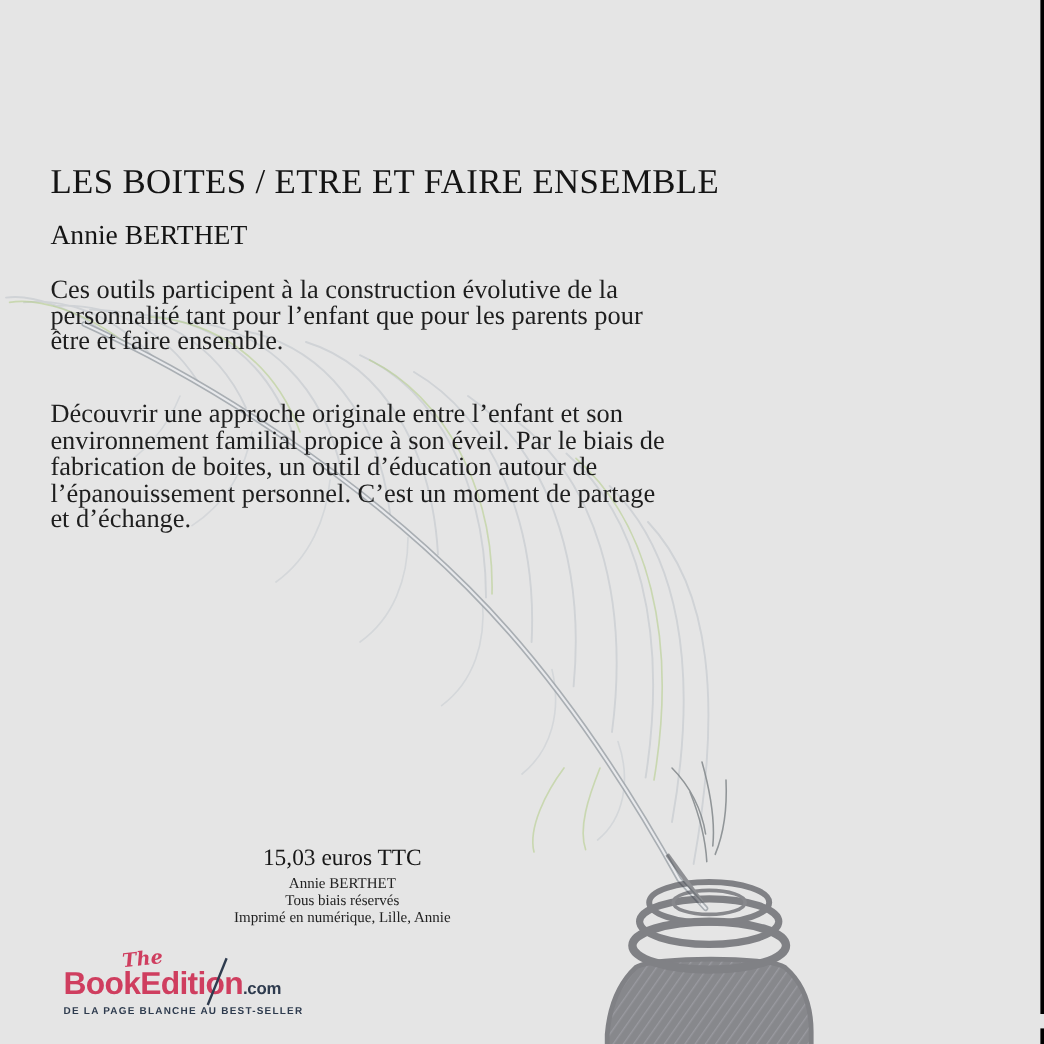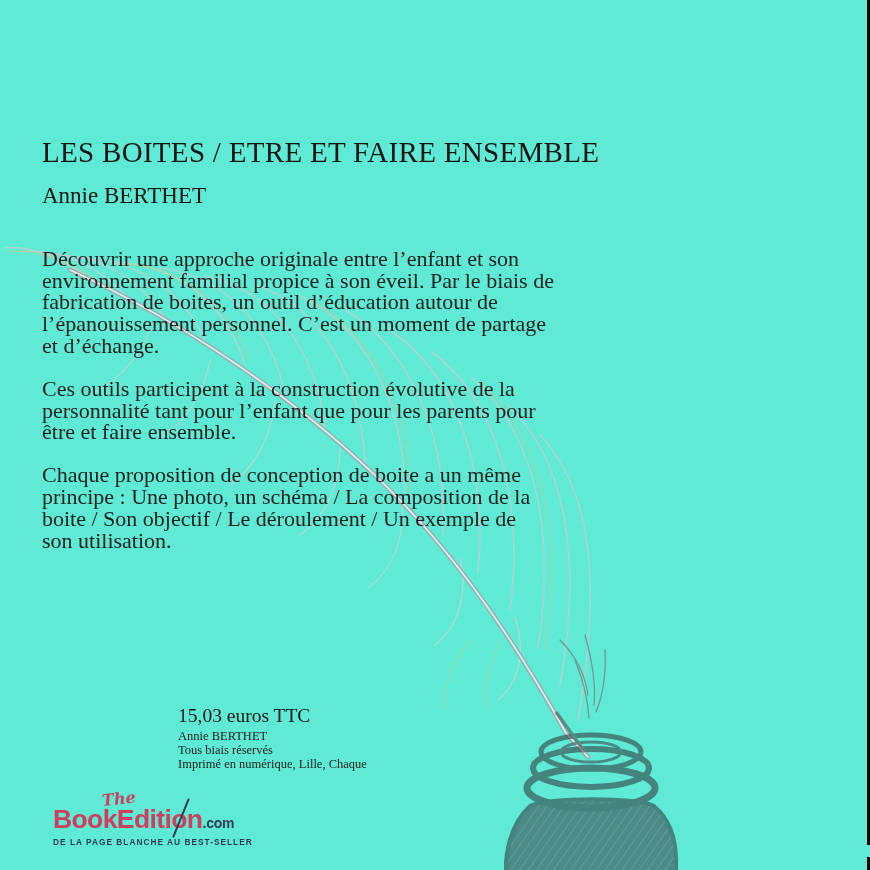--- a/index.html
+++ b/index.html
@@ -1,19 +1,19 @@
 <!DOCTYPE html>
 <html><head>
 <meta charset="utf-8">
 <style>
   html,body { margin:0; padding:0; background:#ffffff; }
   .page {
     position:relative;
     width:870px; height:870px;
-    background:#5eead4;
+    background:#e5e5e5;
     overflow:hidden;
     font-family:"Liberation Serif", serif;
     color:#1b1b1b;
   }
   .illus {
     position:absolute; left:0; top:0; width:870px; height:870px;
     z-index:0;
   }
   .content {
     position:absolute; left:42px; top:136px; width:650px;
@@ -32,21 +32,21 @@
   .para {
     margin:0; padding:0;
     font-size:22px; line-height:21.8px;
     white-space:pre-line;
     color:#1e1e1e;
   }
   .para.first { margin-top:39px; }
   .para.next  { margin-top:21px; }
 
   .colophon {
-    position:absolute; left:178px; top:705px; z-index:2;
+    position:absolute; left:195px; top:705px; z-index:2;text-align:center;
   }
   .price { margin:0; font-size:19.5px; line-height:1.15; color:#171717; }
   .colophon-line { margin:0; font-size:12.5px; line-height:13.6px; color:#222; }
   .colophon-line.firstsmall { margin-top:3px; }
 
   .logo {
     position:absolute; left:53px; top:791px; width:187px; z-index:2;
     font-family:"Liberation Sans", sans-serif;
     text-align:left;
   }
@@ -152,39 +152,35 @@
       <ellipse cx="591" cy="768" rx="58" ry="19" fill="none" stroke="#2f3038" stroke-width="6"></ellipse>
       <ellipse cx="591" cy="752" rx="50" ry="17" fill="none" stroke="#2f3038" stroke-width="5"></ellipse>
       <ellipse cx="591" cy="752" rx="30" ry="10" fill="none" stroke="#3c3d45" stroke-width="3"></ellipse>
       <path d="M556,712 L585,752" stroke="#4a4c52" stroke-width="3.5" fill="none"></path>
     </g>
   </svg>
 
   <div class="content">
     <h1 class="title">LES BOITES / ETRE ET FAIRE ENSEMBLE</h1>
     <div class="author">Annie BERTHET</div>
+    <p class="para next">Ces outils participent à la construction évolutive de la
+personnalité tant pour l’enfant que pour les parents pour
+être et faire ensemble.</p>
     <p class="para first">Découvrir une approche originale entre l’enfant et son
 environnement familial propice à son éveil. Par le biais de
 fabrication de boites, un outil d’éducation autour de
 l’épanouissement personnel. C’est un moment de partage
 et d’échange.</p>
-    <p class="para next">Ces outils participent à la construction évolutive de la
-personnalité tant pour l’enfant que pour les parents pour
-être et faire ensemble.</p>
-    <p class="para next">Chaque proposition de conception de boite a un même
-principe : Une photo, un schéma / La composition de la
-boite / Son objectif / Le déroulement / Un exemple de
-son utilisation.</p>
   </div>
 
   <div class="colophon">
     <p class="price">15,03 euros TTC</p>
     <p class="colophon-line firstsmall">Annie BERTHET</p>
     <p class="colophon-line">Tous biais réservés</p>
-    <p class="colophon-line">Imprimé en numérique, Lille, Chaque</p>
+    <p class="colophon-line">Imprimé en numérique, Lille, Annie</p>
   </div>
 
   <div class="logo">
     <span class="logo-the">The</span>
     <div class="logo-word">
       <span class="logo-main">BookEditi</span><span class="logo-main quill-o">o</span><span class="logo-main">n</span><span class="logo-tld">.com</span>
     </div>
     <div class="logo-tagline">DE LA PAGE BLANCHE AU BEST-SELLER</div>
   </div>
 

